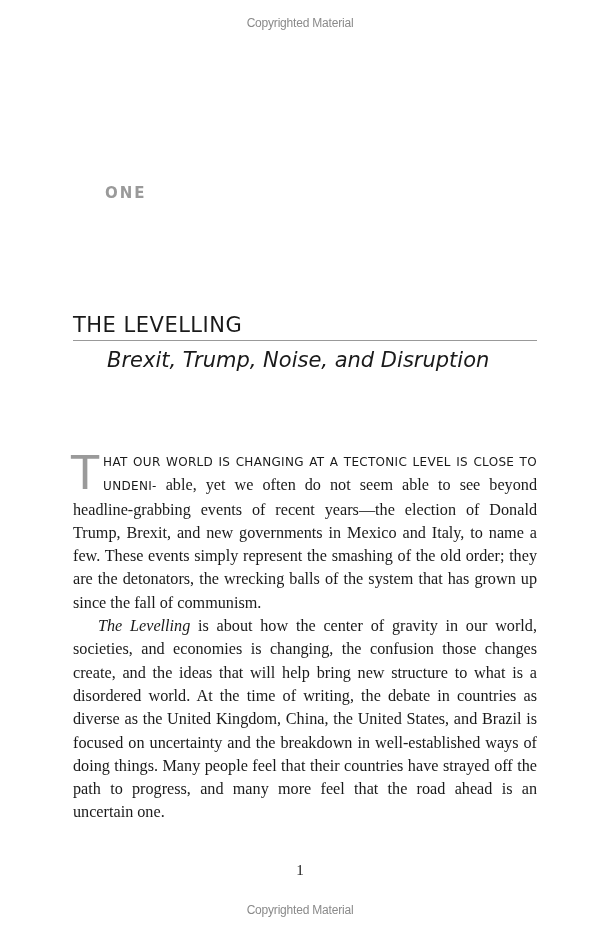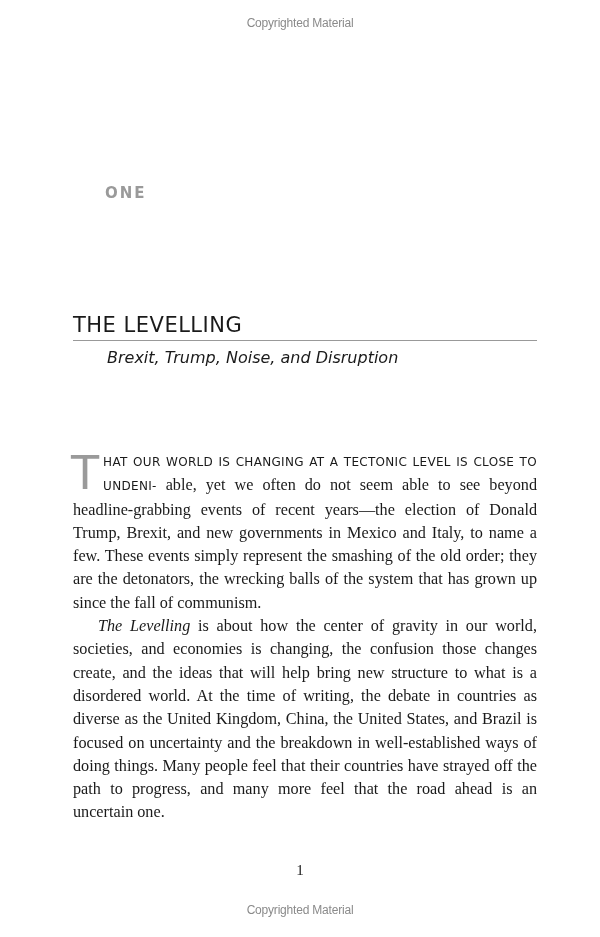--- a/index.html
+++ b/index.html
@@ -20,21 +20,21 @@
       position: absolute; left: 73px; top: 313px;
       font-family: "DejaVu Sans", sans-serif; font-size: 21px; color: #1a1a1a;
       letter-spacing: 0.5px;
     }
     .title-rule {
       position: absolute; left: 73px; top: 340px; width: 464px; height: 1px;
       background: #999999;
     }
     .subtitle {
       position: absolute; left: 107px; top: 348px;
-      font-family: "DejaVu Sans", sans-serif; font-style: italic; font-size: 16px;
+      font-family: "DejaVu Sans", sans-serif; font-style: italic; font-size: 21px;
       color: #1a1a1a;
     }
     .body-text {
       position: absolute; left: 73px; top: 450px; width: 464px;
       font-family: "Liberation Serif", serif; font-size: 16.2px; line-height: 23.3px;
       color: #1a1a1a; text-align: justify; hyphens: none;
     }
     .body-text p { margin: 0; }
     .body-text p.indent { text-indent: 25px; }
     .dropcap {

